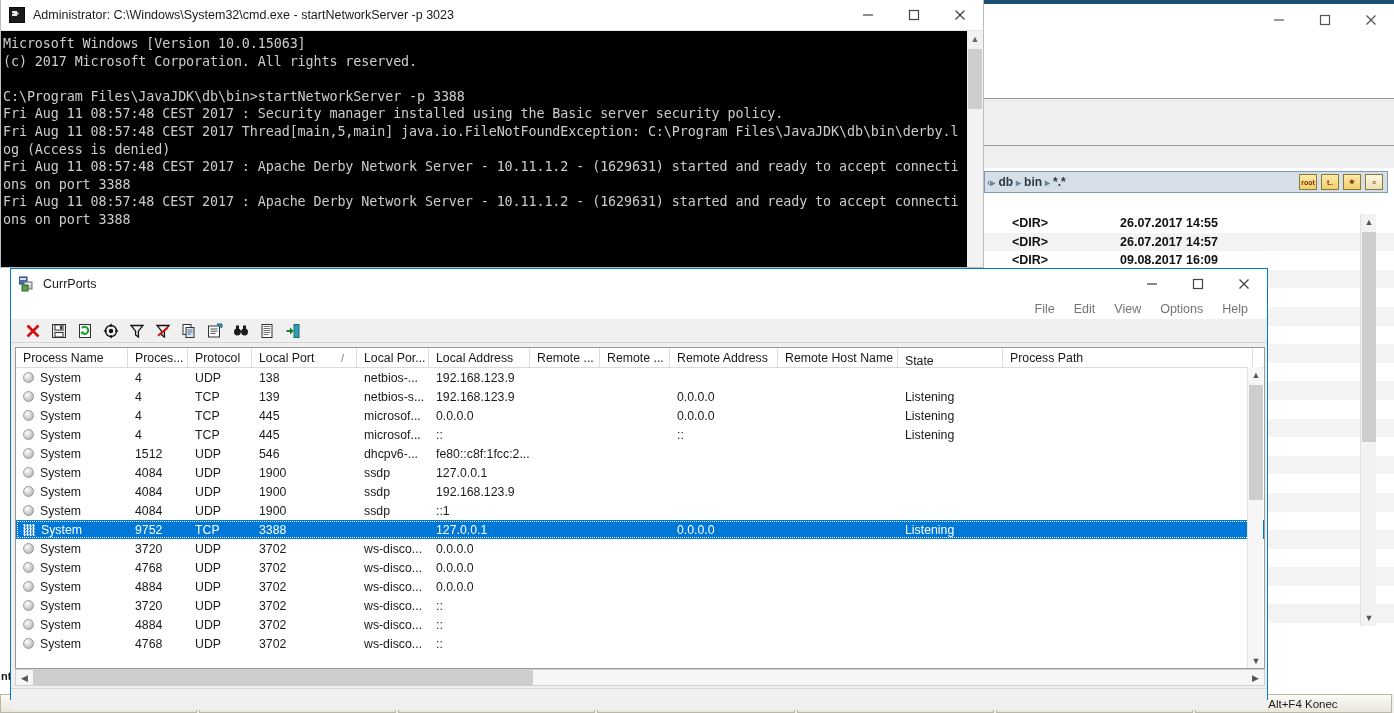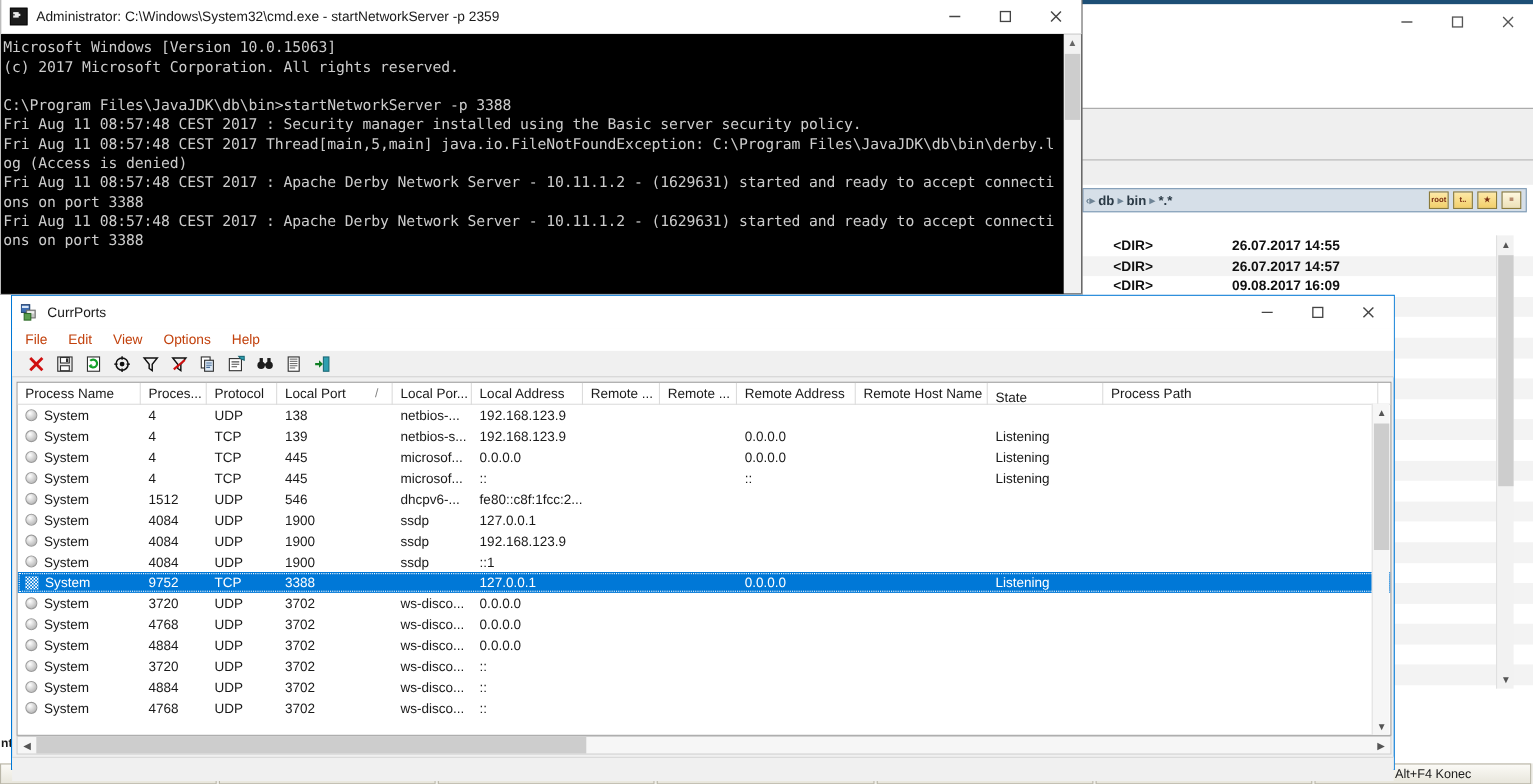--- a/index.html
+++ b/index.html
@@ -255,22 +255,23 @@
   }
   #cp-title-text { font-size: 12.5px; color: #1a1a1a; }
   #cp-title-ctrls { margin-left: auto; display: flex; height: 30px; }
   #cp-title-ctrls .winctrl { height: 30px; width: 46px; }
 
   #cp-menu {
     height: 20px;
     background: #ffffff;
     display: flex; align-items: center;
     padding-left: 12px;
-    font-size: 12.5px; color: #c2410c;
+    font-size: 12.5px; color: #737373;
     gap: 0px;
+    justify-content: flex-end;
   }
   .menu-item { padding: 0 10px 0 0; margin-right: 9px; cursor: default; }
 
   #cp-toolbar {
     height: 24px;
     background: #f0f0f0;
     border-bottom: 1px solid #d4d4d4;
     display: flex; align-items: center;
     padding-left: 12px;
     gap: 6px;
@@ -597,21 +598,21 @@
               <path d="M9.5 6 L13 6" stroke="#8a2020" stroke-width="1.6"></path>
             </svg></span>
           <span>Alt+F4 Konec</span>
         </div>
       </div>
   </div>
 
   <div id="cmd-window">
     <div id="cmd-title">
       <div id="cmd-icon"></div>
-      <div id="cmd-title-text">Administrator: C:\Windows\System32\cmd.exe - startNetworkServer  -p 2359</div>
+      <div id="cmd-title-text">Administrator: C:\Windows\System32\cmd.exe - startNetworkServer  -p 3023</div>
       <div id="cmd-title-ctrls">
         <div class="winctrl">
           <svg width="12" height="12" viewBox="0 0 12 12">
               <line x1="1" y1="6" x2="11" y2="6" stroke="#444" stroke-width="1.2"></line>
             </svg>
         </div>
         <div class="winctrl">
           <svg width="12" height="12" viewBox="0 0 12 12">
               <rect x="1.5" y="1.5" width="9" height="9" fill="none" stroke="#444" stroke-width="1.2"></rect>
             </svg>

